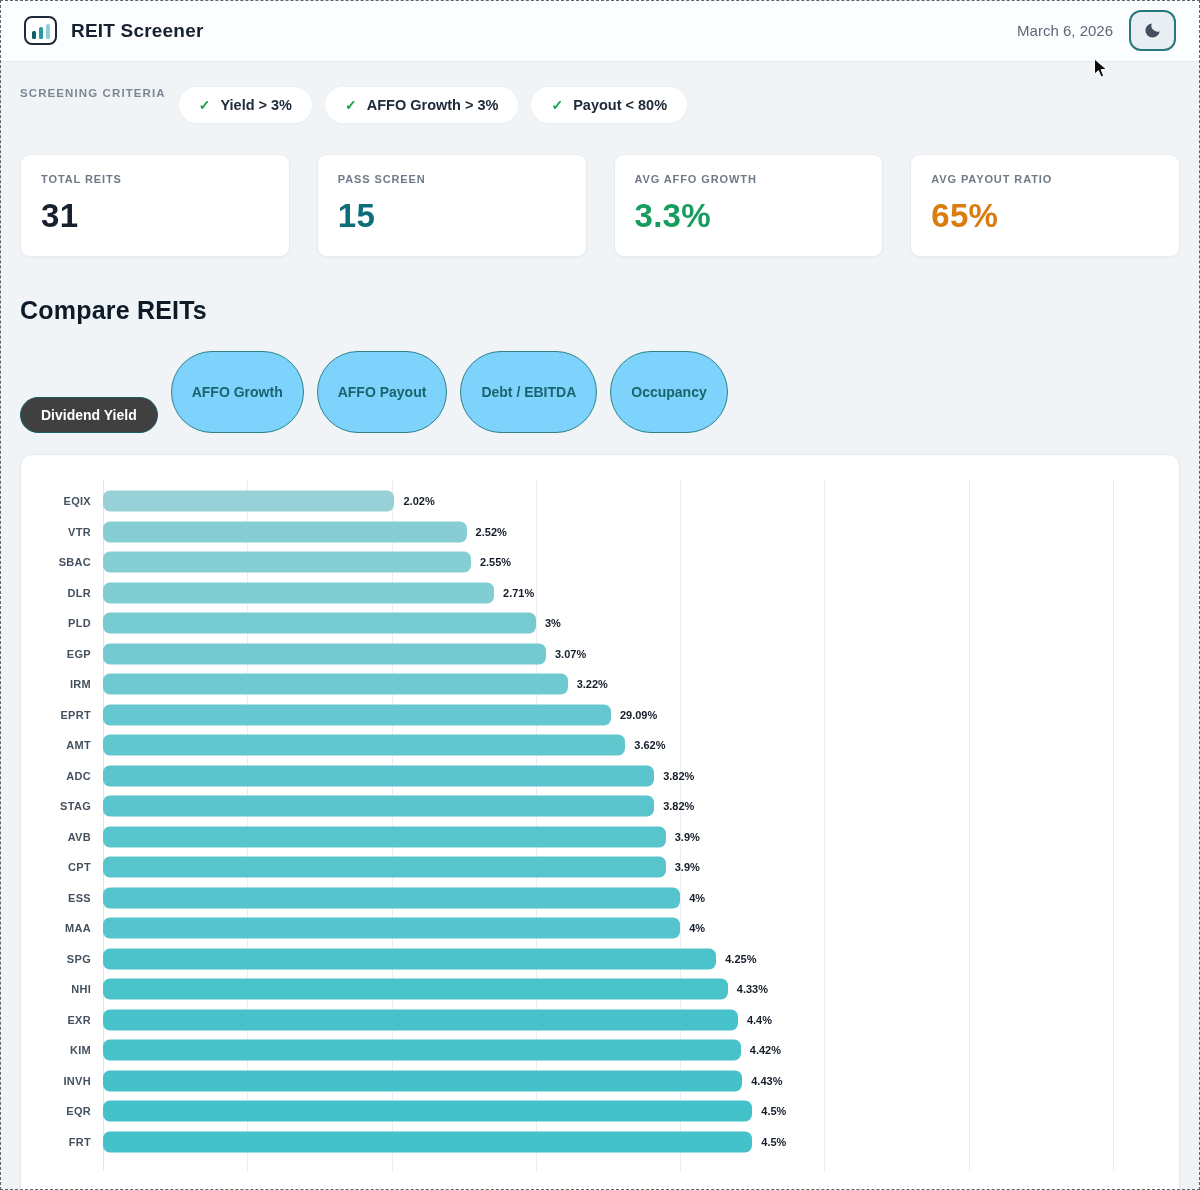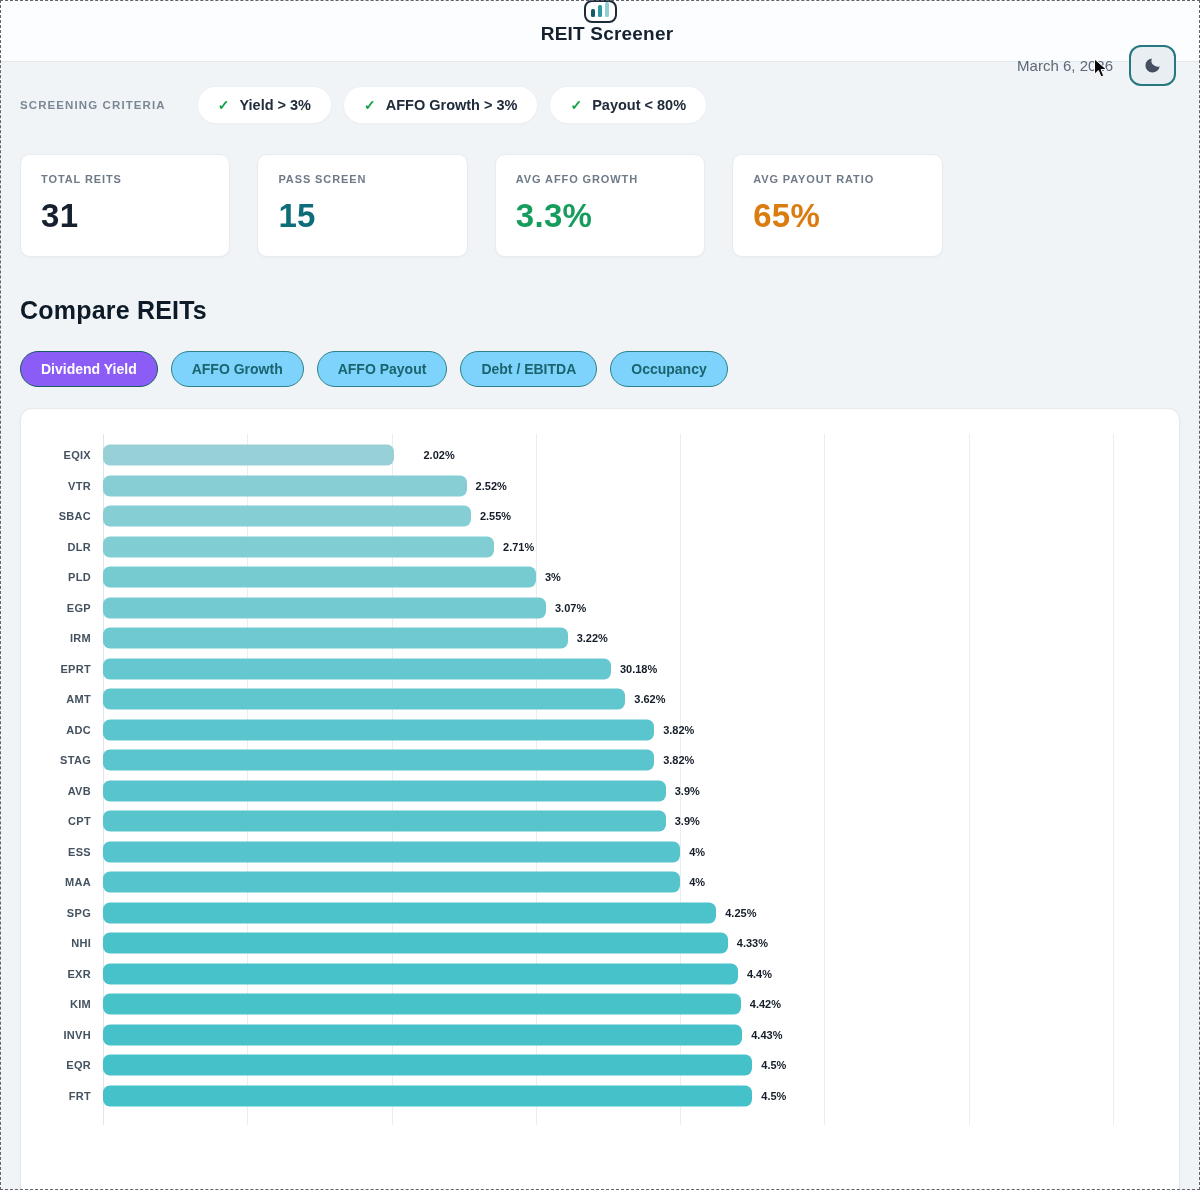--- a/index.html
+++ b/index.html
@@ -9,21 +9,21 @@
     background: #f1f4f7;
     position: relative;
     overflow: hidden;
     color: #16212f;
   }
   .ants { position:absolute; inset:0; border:1px dashed #60646a; pointer-events:none; z-index:90; }
 
   
   .header {
     height:62px; background:#fcfdfe; border-bottom:1px solid #e3e8ed;
-    display:flex; align-items:center; padding:0 24px;flex-direction:column;
+    display:flex; align-items:center; padding:0 24px;
   }
   .brand-icon {
     width:33px; height:29px; border:2.5px solid #1d2a39; border-radius:8px;
     display:flex; align-items:flex-end; justify-content:center; gap:3px; padding:0 5px 4px;
     background:#fff;
   }
   .brand-icon i { display:block; width:4px; border-radius:1.5px; }
   .brand-icon i:nth-child(1){ height:8px;  background:#0f5d66; }
   .brand-icon i:nth-child(2){ height:12px; background:#2d9aa1; }
   .brand-icon i:nth-child(3){ height:15px; background:#8ed0d4; }
@@ -31,46 +31,46 @@
   .header-right { margin-left:auto; display:flex; align-items:center; gap:16px; }
   .header-date { font-size:15px; color:#5d6877; }
   .theme-toggle {
     width:47px; height:41px; border-radius:12px; border:2px solid #25787e;
     background:#e9eef2; display:grid; place-items:center; cursor:pointer;
   }
 
   
   .content { padding:0 20px; }
 
-  .criteria-row { margin-top:25px; display:flex; align-items:center; gap:22px; }
+  .criteria-row { margin-top:25px; display:flex; gap:3px; }
   .criteria-label { font-size:11.5px; font-weight:700; color:#7c8795; letter-spacing:1.1px; margin-right:10px; }
   .chip {
     display:inline-flex; align-items:center; gap:10px; background:#fff;
     border-radius:999px; padding:10px 20px;
     box-shadow:0 0 0 1px #edf0f4, 0 1px 2px rgba(15,23,42,.06);
     font-size:14.5px; font-weight:600; color:#202c3b; cursor:pointer;
   }
   .chip .check { color:#17a34a; font-weight:700; font-size:14px; }
 
-  .stats-row { margin-top:31px; display:grid; grid-template-columns:repeat(5,1fr); gap:27px; }
+  .stats-row { margin-top:31px; display:grid; grid-template-columns:repeat(4,1fr); gap:27px; }
   .stat-card {
     background:#fff; border:1px solid #e8ecf0; border-radius:10px;
     box-shadow:0 1px 2px rgba(15,23,42,.04); padding:18px 20px 21px; min-height:103px;
   }
   .stat-label { font-size:11px; font-weight:700; letter-spacing:.9px; color:#6f7a88; }
   .stat-value { margin-top:12px; font-size:33px; font-weight:800; letter-spacing:.3px; }
 
   .section-title { margin-top:39px; font-size:25px; font-weight:800; color:#0d1b29; letter-spacing:.2px; }
 
   .tabs-row { margin-top:26px; display:flex; gap:13px; }
   .tab {
     padding:9px 20px; border-radius:999px; font-size:14px; font-weight:700;
     border:1.6px solid #2e8187; color:#1a656d; background:#7dd3fc; cursor:pointer;
   }
-  .tab.active { background:#8b5cf6; border-color:#175d63; color:#fff; }
+  .tab.active { background:#404040; border-color:#175d63; color:#fff;margin-top:46px; }
 
   
   .chart-card {
     margin-top:21px; background:#fff; border:1px solid #e6eaee; border-radius:12px;
     box-shadow:0 1px 3px rgba(15,23,42,.05); padding:31px 14px 40px; min-height:820px;
   }
   .chart { position:relative; }
   .grid-overlay { position:absolute; left:68px; right:0; top:-6px; bottom:-14px; }
   .gridline { position:absolute; top:0; bottom:0; width:1px; background:#ecedf0; }
   .gridline.axis { background:#e1e5ea; }
@@ -172,21 +172,21 @@
           <div class="gridline" style="left: 54.3478%;"></div>
           <div class="gridline" style="left: 67.9348%;"></div>
           <div class="gridline" style="left: 81.5217%;"></div>
           <div class="gridline" style="left: 95.1087%;"></div>
         </div>
       <div class="chart-rows">
           <div class="chart-row">
             <span class="ticker">EQIX</span>
             <div class="track">
               <div class="bar" style="width: 27.4457%; background: rgb(151, 209, 215);"></div>
-              <span class="val" style="left: calc(27.4457% + 9px); margin-left: 20px;">2.02%</span>
+              <span class="val" style="left: calc(27.4457% + 9px);">2.02%</span>
             </div>
           </div>
           <div class="chart-row">
             <span class="ticker">VTR</span>
             <div class="track">
               <div class="bar" style="width: 34.2391%; background: rgb(134, 206, 212);"></div>
               <span class="val" style="left: calc(34.2391% + 9px);">2.52%</span>
             </div>
           </div>
           <div class="chart-row">
@@ -221,21 +221,21 @@
             <span class="ticker">IRM</span>
             <div class="track">
               <div class="bar" style="width: 43.75%; background: rgb(111, 201, 208);"></div>
               <span class="val" style="left: calc(43.75% + 9px);">3.22%</span>
             </div>
           </div>
           <div class="chart-row">
             <span class="ticker">EPRT</span>
             <div class="track">
               <div class="bar" style="width: 47.8261%; background: rgb(101, 199, 207);"></div>
-              <span class="val" style="left: calc(47.8261% + 9px);">30.18%</span>
+              <span class="val" style="left: calc(47.8261% + 9px);">29.09%</span>
             </div>
           </div>
           <div class="chart-row">
             <span class="ticker">AMT</span>
             <div class="track">
               <div class="bar" style="width: 49.1848%; background: rgb(97, 199, 206);"></div>
               <span class="val" style="left: calc(49.1848% + 9px);">3.62%</span>
             </div>
           </div>
           <div class="chart-row">

